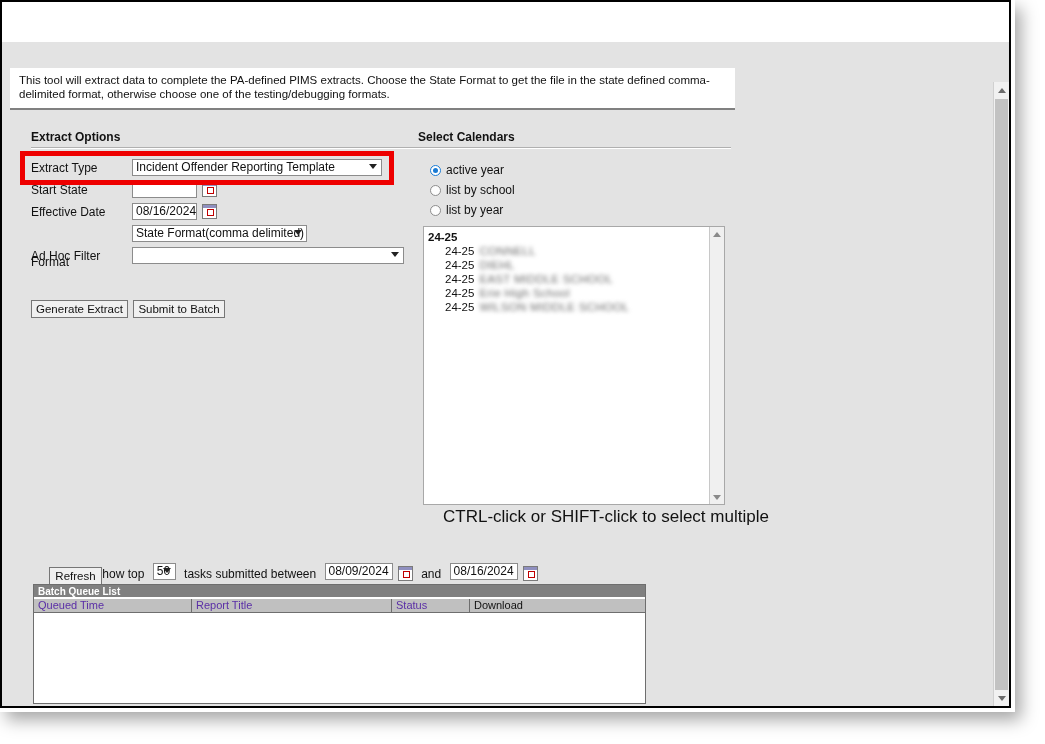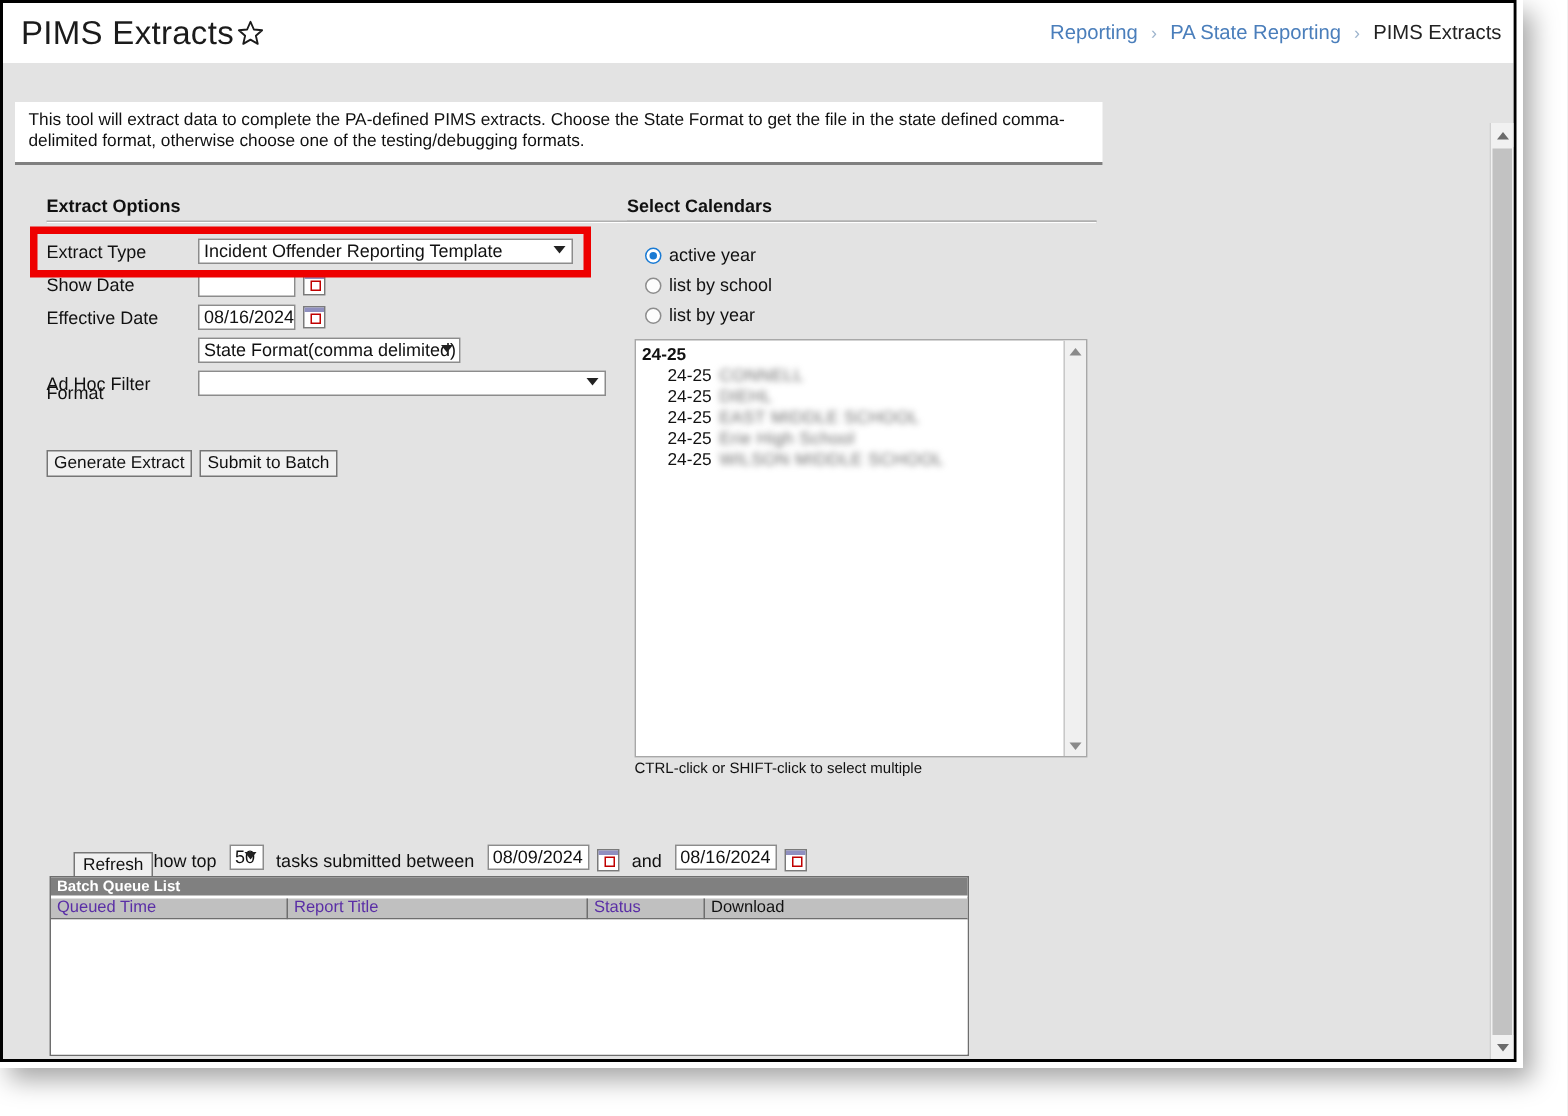--- a/index.html
+++ b/index.html
@@ -137,21 +137,21 @@
     background:#f0f0f0;border-left:1px solid #c8c8c8;
   }
   .lb-scroll .arw{
     position:absolute;left:0;width:14px;height:14px;background:#f0f0f0;
   }
   .lb-scroll .arw.up{top:0;}
   .lb-scroll .arw.dn{bottom:0;}
   .tri{position:absolute;left:3px;width:0;height:0;}
   .tri.up{top:5px;border-left:4px solid transparent;border-right:4px solid transparent;border-bottom:5px solid #8a8a8a;}
   .tri.dn{top:5px;border-left:4px solid transparent;border-right:4px solid transparent;border-top:5px solid #8a8a8a;}
-  .hint{position:absolute;font-size:10px;color:#111;white-space:nowrap;}
+  .hint{position:absolute;font-size:17px;color:#111;white-space:nowrap;margin-left:20px;}
 
   
   .batch-row{position:absolute;font-size:12px;color:#111;white-space:nowrap;}
   .bq-table{
     position:absolute;box-sizing:border-box;border:1px solid #6e6e6e;
     background:#ffffff;
   }
   .bq-title{
     position:absolute;left:0;top:0;right:0;height:13px;
     background:#808080;color:#ffffff;font-size:10px;font-weight:bold;
@@ -189,50 +189,35 @@
   .ps-tri.up{top:6px;border-left:4px solid transparent;border-right:4px solid transparent;border-bottom:5px solid #6b6b6b;}
   .ps-tri.dn{top:6px;border-left:4px solid transparent;border-right:4px solid transparent;border-top:5px solid #6b6b6b;}
 </style>
 </head>
 <body>
 
 <div class="shadow-wrap"></div>
 
 <div class="app-frame">
 
-  <div class="titlebar">
-    <div class="page-title">PIMS Extracts</div>
-    <div class="star-icon">
-      <svg width="20" height="20" viewBox="0 0 24 24" fill="none" stroke="#1b1b1b" stroke-width="1.5" stroke-linejoin="round">
-        <polygon points="12,3 14.7,9.2 21.3,9.8 16.3,14.2 17.8,20.7 12,17.3 6.2,20.7 7.7,14.2 2.7,9.8 9.3,9.2"></polygon>
-      </svg>
-    </div>
-    <div class="breadcrumb">
-      <span class="bc-link">Reporting</span>
-      <span class="bc-sep">›</span>
-      <span class="bc-link">PA State Reporting</span>
-      <span class="bc-sep">›</span>
-      <span class="bc-current">PIMS Extracts</span>
-    </div>
-  </div>
 
   <div class="content">
 
     <div class="panel-desc">This tool will extract data to complete the PA-defined PIMS extracts. Choose the State Format to get the file in the state defined comma-delimited format, otherwise choose one of the testing/debugging formats.</div>
 
     <div class="sect-title" style="left:29px;top:88px;">Extract Options</div>
     <div class="sect-rule" style="left:29px;top:105px;width:700px;"></div>
 
     <div class="lbl" style="left:29px;top:119px;">Extract Type</div>
     <div class="sel" style="left:130px;top:117px;width:250px;">
       <span>Incident Offender Reporting Template</span>
       <span class="cv"></span>
     </div>
 
-    <div class="lbl" style="left:29px;top:141px;">Show Date</div>
+    <div class="lbl" style="left:29px;top:141px;">Start State</div>
     <div class="txt" style="left:130px;top:139px;width:65px;"></div>
     <div class="calicon" style="left:200px;top:140px;">
       <i class="bar"></i>
         <i class="dot"></i>
     </div>
 
     <div class="lbl" style="left:29px;top:163px;">Effective Date</div>
     <div class="txt" style="left:130px;top:161px;width:65px;">08/16/2024</div>
     <div class="calicon" style="left:200px;top:162px;">
       <i class="bar"></i>

